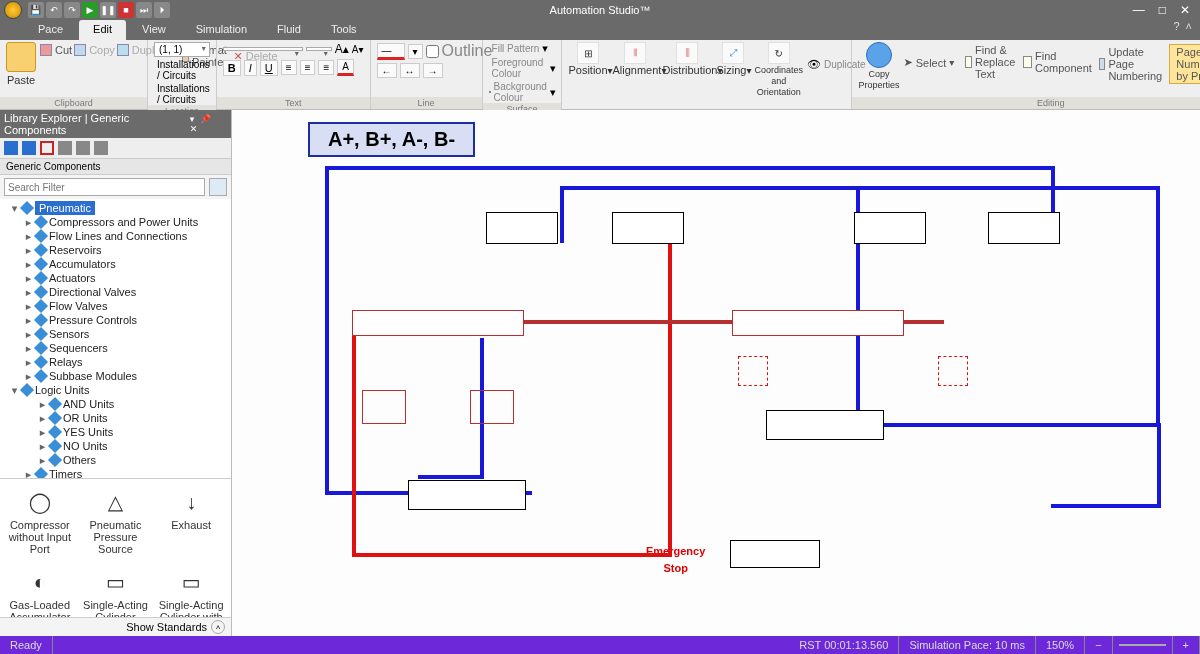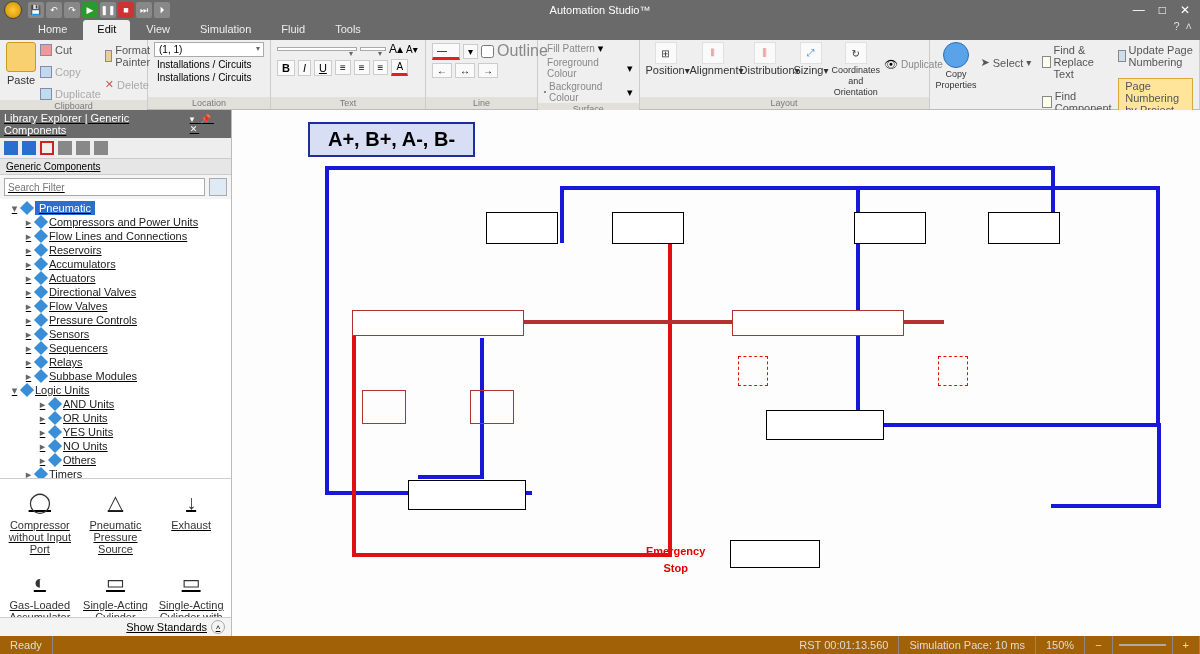--- a/index.html
+++ b/index.html
@@ -17,34 +17,34 @@
 .tabs .tab { padding:3px 14px 2px 14px; color:#eee; font-size:11px; cursor:pointer; }
 .tabs .tab.active { background:#efefef; color:#000; border-radius:3px 3px 0 0; }
 .tabs .right { margin-left:auto; display:flex; gap:6px; margin-right:8px; color:#ddd; font-size:10px; }
 
 .ribbon { height:70px; background:#efefef; border-bottom:1px solid #bbb; display:flex; }
 .group { border-right:1px solid #ccc; display:flex; flex-direction:column; padding:2px 6px 0 6px; }
 .group .body { flex:1; display:flex; align-items:flex-start; gap:4px; }
 .group .label { font-size:9px; color:#7a7a7a; text-align:center; background:#e2e0db; margin:0 -6px; padding:1px 0; }
 .bigbtn { width:34px; text-align:center; font-size:10px; color:#333; }
 .bigbtn .ico { width:30px; height:30px; margin:0 auto 2px auto; background:#f8d070; border:1px solid #c79b20; border-radius:3px; }
-.vlist { display:flex; flex-direction:column; gap:10px; margin-top:2px; }
+.vlist { display:flex; flex-direction:row; gap:2px; margin-top:2px; }
 .vlist div { display:flex; align-items:center; gap:3px; font-size:10px; color:#555; }
 .vlist .sq { width:12px; height:12px; background:#c0d8f0; border:1px solid #88a; display:inline-block; }
 .vlist .disabled { color:#aaa; }
 .combo { border:1px solid #aaa; background:#fff; padding:1px 16px 1px 4px; font-size:10px; position:relative; min-width:54px; }
 .combo::after { content:"▾"; position:absolute; right:3px; font-size:8px; color:#666; }
 .smbtn { border:1px solid #ccc; padding:1px 4px; font-size:10px; background:#fafafa; }
 .row { display:flex; align-items:center; gap:3px; }
 .iconbtn { width:22px; height:22px; border:1px solid #e0e0e0; background:#fafafa; display:flex; align-items:center; justify-content:center; font-size:10px; }
 .findrow { display:flex; align-items:center; gap:4px; font-size:10px; color:#333; }
 .findrow .fico { width:12px; height:12px; border:1px solid #888; }
 .ylwbtn { background:#ffe59a; border:1px solid #d6a93c; padding:1px 6px; font-size:10px; }
 
-.main { flex:1; display:flex; min-height:0;text-decoration:underline; }
+.main { flex:1; display:flex; min-height:0; }
 .sidebar { width:232px; background:#f4f4f4; display:flex; flex-direction:column; border-right:1px solid #bbb; }
 .panehead { background:#6b6b6b; color:#fff; font-size:10px; padding:2px 4px; display:flex; align-items:center; }
 .panehead .pin { margin-left:auto; font-size:9px; letter-spacing:2px; }
 .toolbar-mini { display:flex; gap:4px; padding:3px 4px; background:#eee; border-bottom:1px solid #ccc; }
 .toolbar-mini span { width:14px; height:14px; display:inline-block; }
 .toolbar-mini .bl { background:#2a6fcf; }
 .toolbar-mini .gr { background:#888; }
 .toolbar-mini .rd { border:2px solid #c22; }
 .sec { background:#e6e6e6; padding:2px 6px; font-size:10px; border-bottom:1px solid #ccc; }
 .filter { display:flex; padding:3px 4px; gap:4px; }
@@ -66,21 +66,21 @@
 .stdbar .ar { width:14px;height:14px;border:1px solid #aaa;border-radius:50%;display:flex;align-items:center;justify-content:center;font-size:8px;}
 .canvas { flex:1; background:#fdfdfd; position:relative; }
 .seqbox { position:absolute; left:76px; top:12px; border:2px solid #1e2e9e; background:#d8dff5; padding:4px 18px; font-size:20px; font-weight:bold; color:#000; }
 .emstop { position:absolute; left:414px; top:432px; color:#e00000; font-weight:bold; font-size:14px; text-align:center; line-height:16px; }
 
 .valve { position:absolute; border:1px solid #000; background:#fff; }
 .cylbody { position:absolute; border:1px solid #b53030; background:#fff; }
 .line { position:absolute; background:#1818d8; }
 .rline { position:absolute; background:#e01010; }
 
-.status { height:18px; background:#a16207; color:#ddd; display:flex; align-items:center; font-size:10px; }
+.status { height:18px; background:#6d28d9; color:#ddd; display:flex; align-items:center; font-size:10px; }
 .status .cell { padding:0 10px; border-right:1px solid #888; height:100%; display:flex; align-items:center; }
 .status .spacer { flex:1; }
 </style>
 </head>
 <body>
 
 <div class="titlebar">
   <span class="appbtn"></span>
   <div class="qat">
     <span>💾</span>
@@ -94,21 +94,21 @@
   </div>
   <div class="title">Automation Studio™</div>
   <div class="winctrl">
     <span>—</span>
     <span>□</span>
     <span>✕</span>
   </div>
 </div>
 
 <div class="tabs">
-  <div class="tab">Home</div>
+  <div class="tab">Pace</div>
   <div class="tab active">Edit</div>
   <div class="tab">View</div>
   <div class="tab">Simulation</div>
   <div class="tab">Fluid</div>
   <div class="tab">Tools</div>
   <div class="right">
       <span>?</span>
       <span>˄</span>
     </div>
 </div>
@@ -213,21 +213,20 @@
       <div class="bigbtn" style="width:40px"><div class="iconbtn" style="margin:0 auto">⊞</div><span>Position</span>▾</div>
       <div class="bigbtn" style="width:46px"><div class="iconbtn" style="margin:0 auto;color:#d77">⫴</div><span>Alignment</span>▾</div>
       <div class="bigbtn" style="width:50px"><div class="iconbtn" style="margin:0 auto;color:#d77">⫼</div><span>Distribution</span>▾</div>
       <div class="bigbtn" style="width:34px"><div class="iconbtn" style="margin:0 auto;color:#38d">⤢</div><span>Sizing</span>▾</div>
       <div class="bigbtn" style="width:60px"><div class="iconbtn" style="margin:0 auto">↻</div><span style="font-size:9px">Coordinates and Orientation</span></div>
       <div class="row" style="margin-top:16px">
           <span>👁</span>
           <span style="font-size:10px;color:#888">Duplicate</span>
         </div>
     </div>
-    <div class="label">Layout</div>
   </div>
 
   <div class="group" style="flex:1">
     <div class="body">
       <div class="bigbtn" style="width:44px"><div style="width:26px;height:26px;margin:0 auto;background:#5aa3e8;border-radius:50%;border:1px solid #2a6fb8"></div><span style="font-size:9px">Copy Properties</span></div>
       <div class="vlist" style="margin-top:14px">
         <div><span>➤</span><span>Select</span> ▾</div>
       </div>
       <div style="width:6px"></div>
       <div class="vlist">

